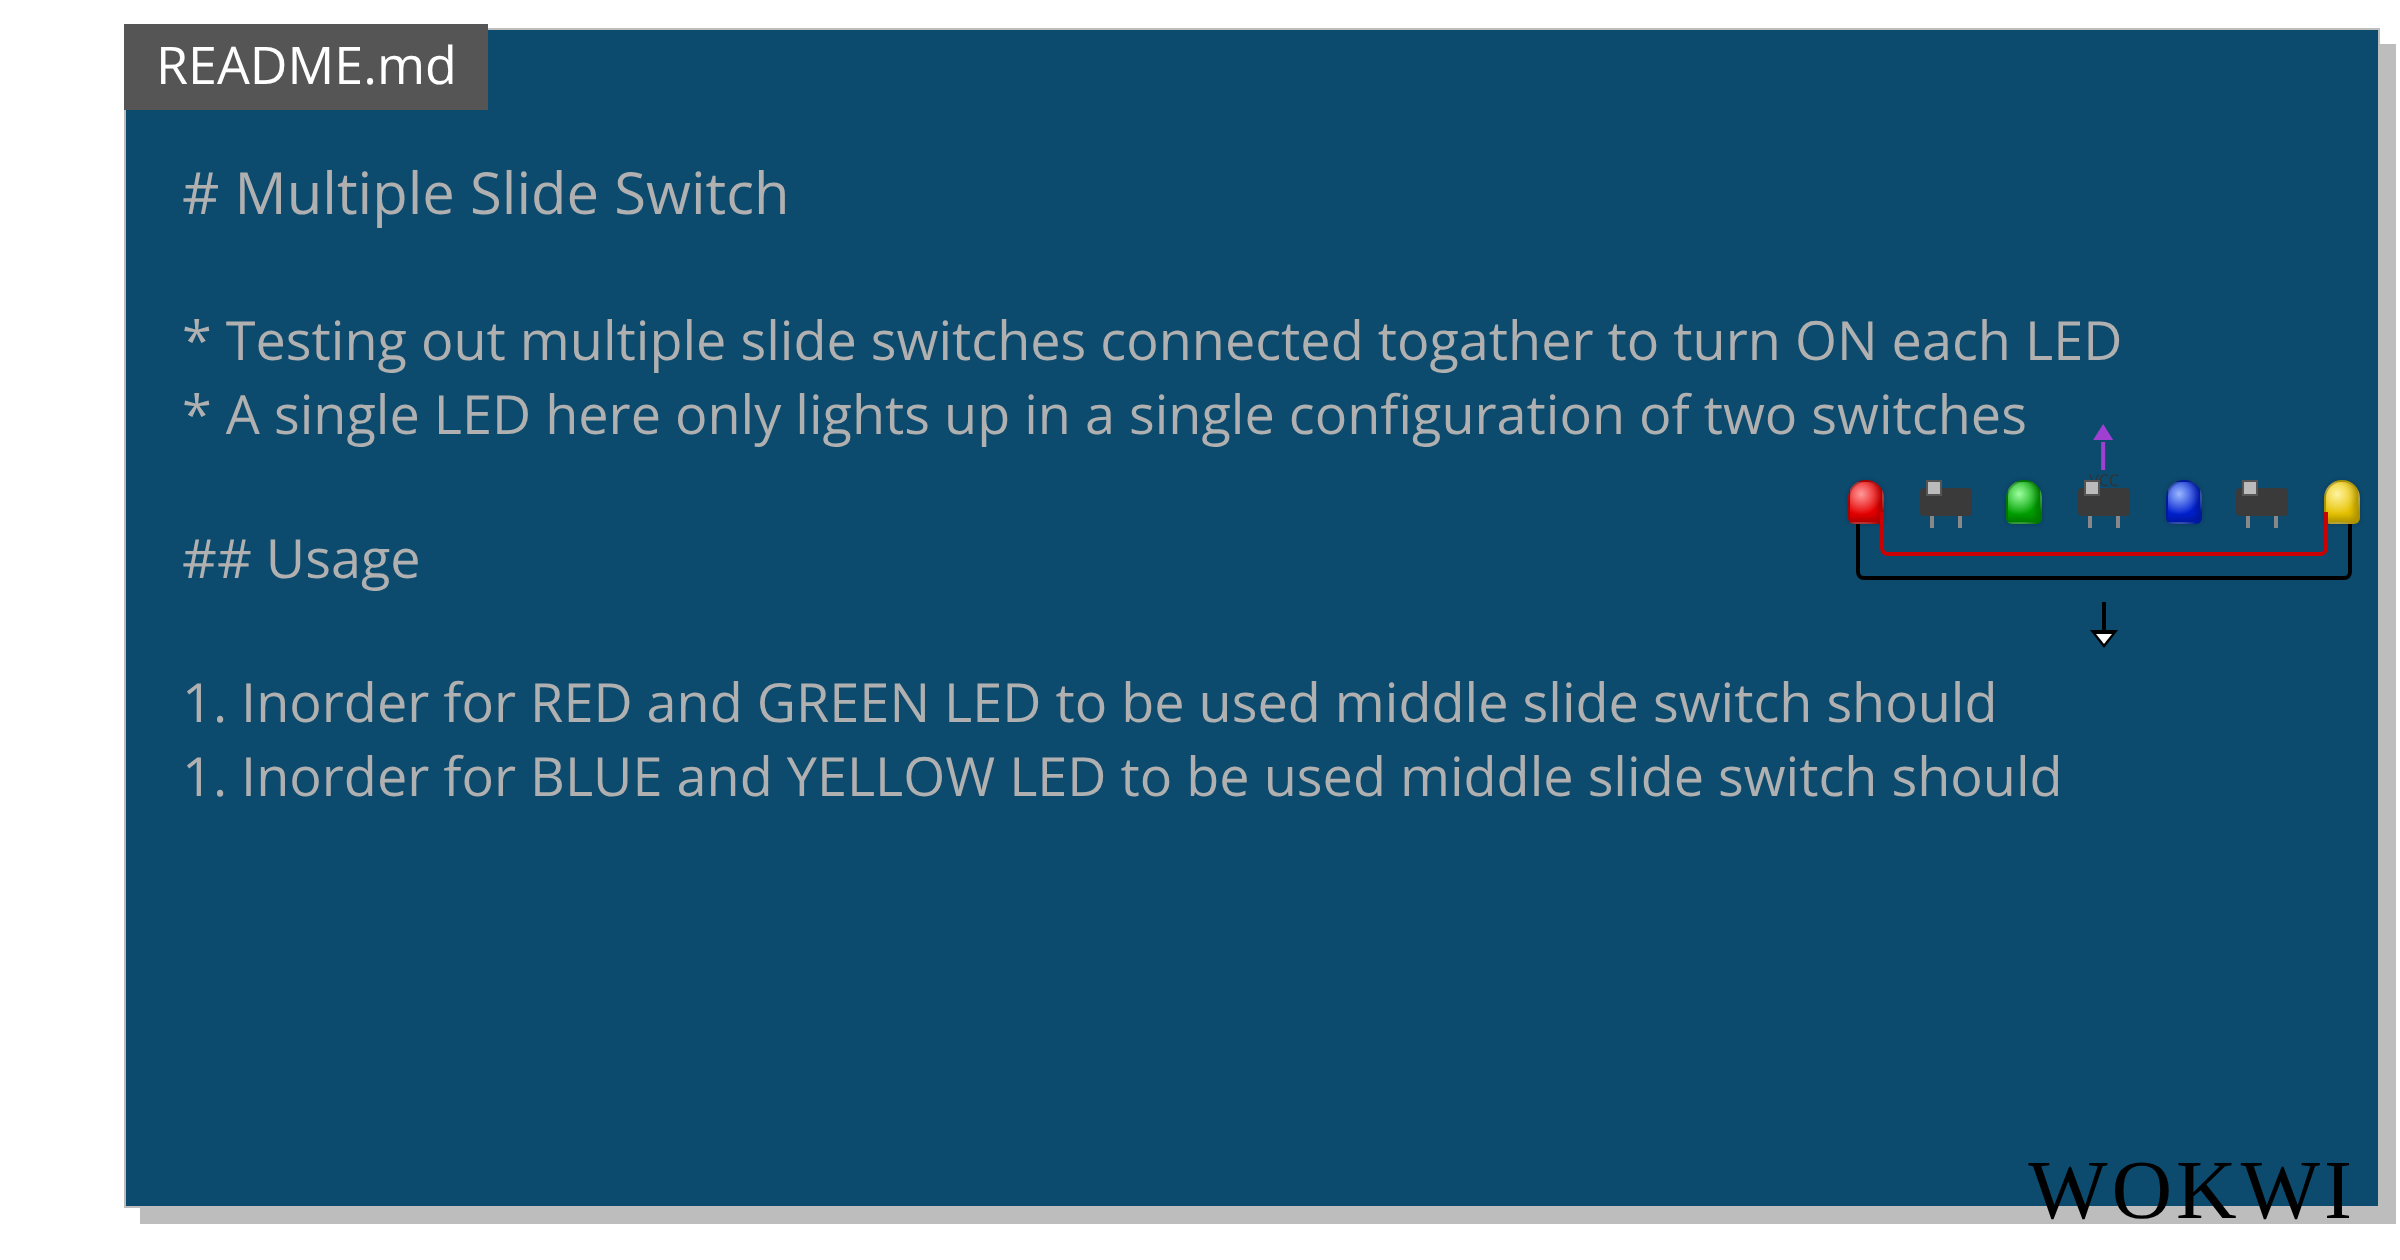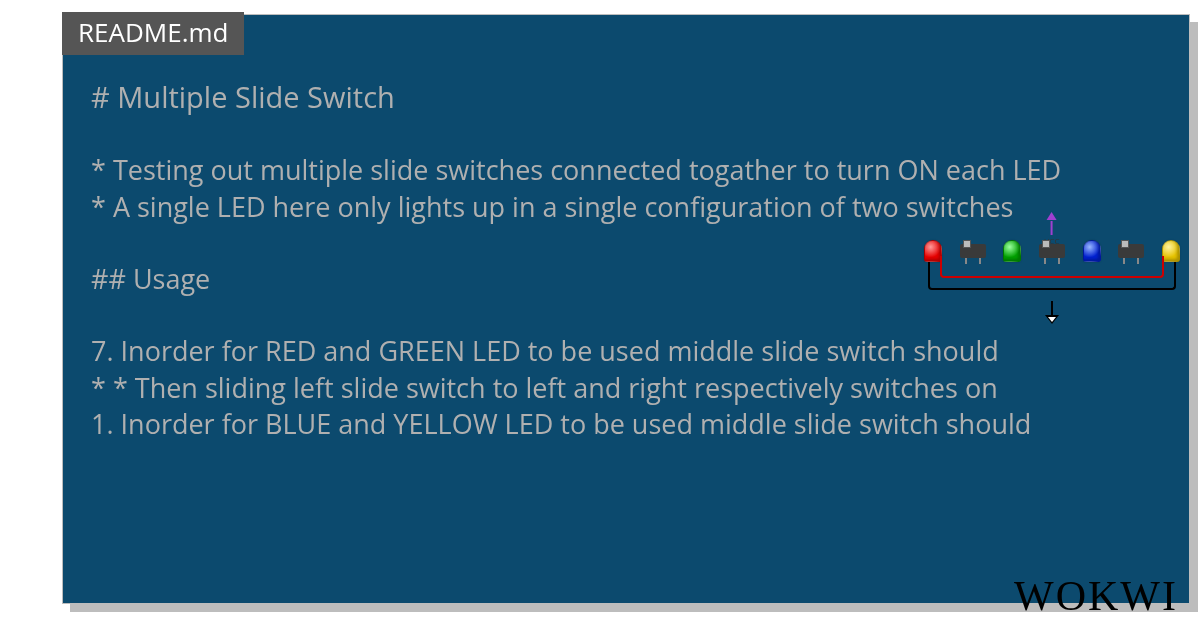--- a/index.html
+++ b/index.html
@@ -179,22 +179,21 @@
     <div class="block">
       <span class="line">* Testing out multiple slide switches connected togather to turn ON each LED</span>
       <span class="line">* A single LED here only lights up in a single configuration of two switches</span>
     </div>
 
     <div class="block">
       <span class="line h2">## Usage</span>
     </div>
 
     <div class="block">
-      <span class="line">7. Inorder for RED and GREEN LED to be used middle slide switch should</span>
-      <span class="line">*  * Then sliding left slide switch to left and right respectively switches on</span>
+      <span class="line">1. Inorder for RED and GREEN LED to be used middle slide switch should</span>
       <span class="line">1. Inorder for BLUE and YELLOW LED to be used middle slide switch should</span>
     </div>
 
   </div>
 </div>
 
 <div class="diagram">
   <div class="vcc">
     <div class="arrow"></div>
     <div class="stem"></div>

